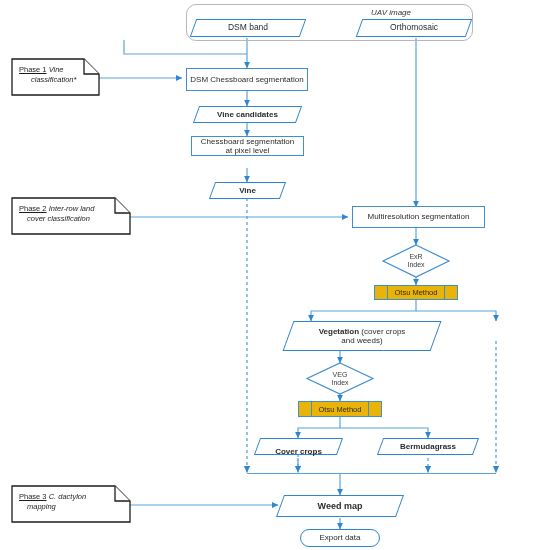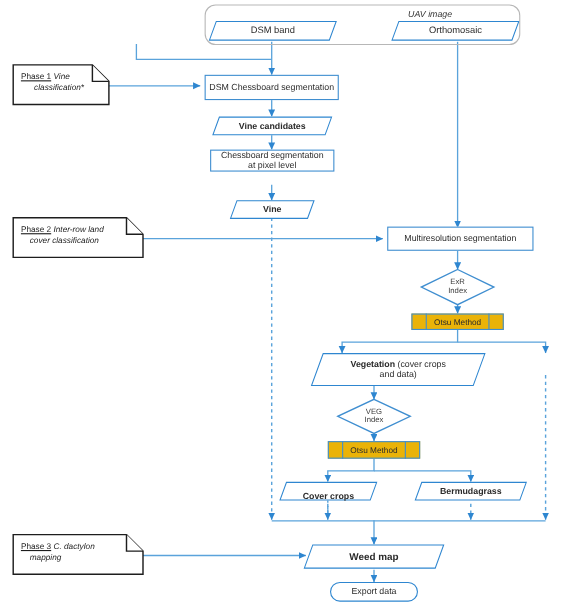--- a/index.html
+++ b/index.html
@@ -279,21 +279,21 @@
   <div class="predef" style="left:374px; top:285px; width:84px; height:15px; font-size:7.5px;">
     <div class="bar l"></div>
     <div class="bar r"></div>
     <span class="lbl">Otsu Method</span>
   </div>
 
   <div class="para-wrap" style="left:288px; top:321px; width:148px; height:30px;">
     <div class="skew"></div>
     <div class="txt" style="font-size:8px; flex-direction:column;">
       <span><span class="b">Vegetation</span><span class="n"> (cover crops</span></span>
-      <span class="n">and data)</span>
+      <span class="n">and weeds)</span>
     </div>
   </div>
 
 
   <div class="diamond-wrap" style="left:307px; top:363px; width:66px; height:31px;">
     <div class="txt" style="font-size:7px;">
       <span>VEG</span>
       <span>Index</span>
     </div>
   </div>

